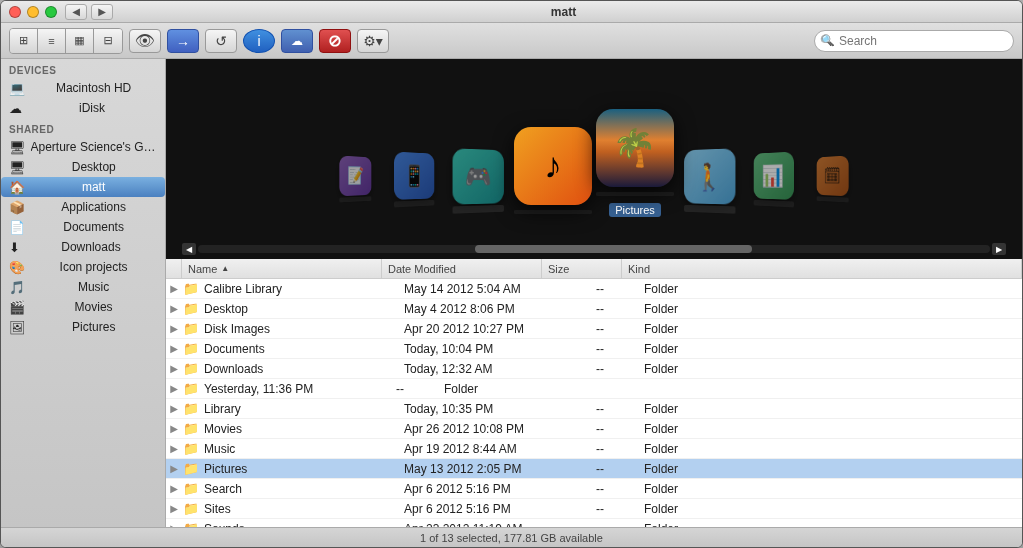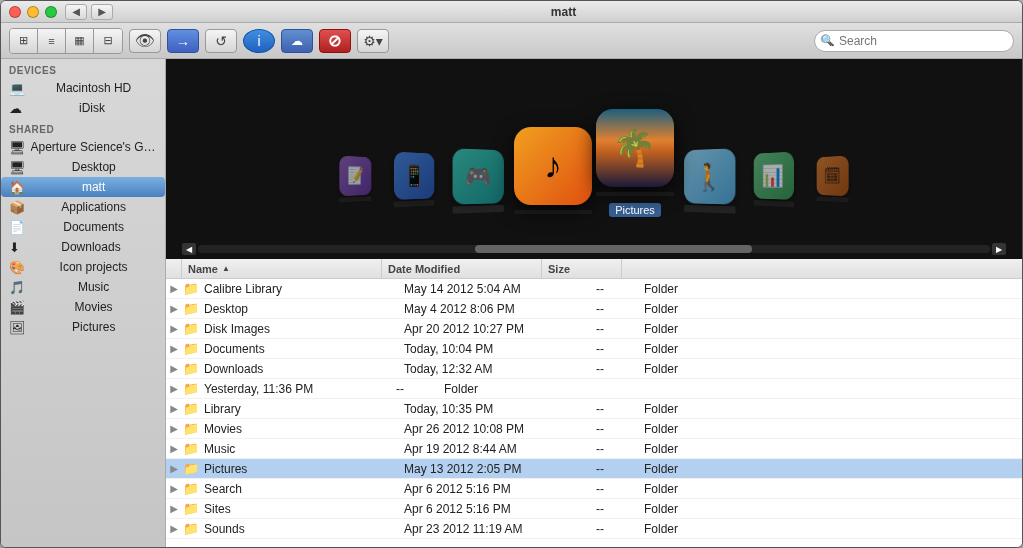--- a/index.html
+++ b/index.html
@@ -215,21 +215,21 @@
       background: linear-gradient(to bottom, #f0f0f0, #e0e0e0);
       border-bottom: 1px solid #ccc;
       height: 20px;
       position: sticky;
       top: 0;
       z-index: 2;
     }
     .file-list-header-cell {
       font-size: 11px;
       color: #444;
-      font-weight: bold;
+      font-weight: normal;
       padding: 8px 6px;
       height: 100%;
       display: flex;
       align-items: center;
       border-right: 1px solid #ccc;
     }
     .col-name { width: 200px; flex-shrink: 0; }
     .col-date { width: 160px; flex-shrink: 0; }
     .col-size { width: 80px; flex-shrink: 0; }
     .col-kind { flex: 1; }
@@ -440,20 +440,23 @@
           <div class="file-list-header-cell col-name">
             <span>Name</span>
             <span class="col-triangle">▲</span>
           </div>
           <div class="file-list-header-cell col-date">
             <span>Date Modified</span>
           </div>
           <div class="file-list-header-cell col-size">
             <span>Size</span>
           </div>
+          <div class="file-list-header-cell col-kind">
+            <span>Kind</span>
+          </div>
         </div>
         <div id="file-rows-container">
             <div class="file-row">
     <div class="file-row-toggle">▶</div>
     <div class="file-icon">📁</div>
     <div class="file-cell col-name">Calibre Library</div>
     <div class="file-cell col-date">May 14 2012 5:04 AM</div>
     <div class="file-cell col-size" style="text-align:center;">--</div>
     <div class="file-cell col-kind">Folder</div>
   </div>
@@ -550,13 +553,16 @@
     <div class="file-cell col-name">Sounds</div>
     <div class="file-cell col-date">Apr 23 2012 11:19 AM</div>
     <div class="file-cell col-size" style="text-align:center;">--</div>
     <div class="file-cell col-kind">Folder</div>
   </div>
           </div>
       </div>
     </div>
   </div>
 
+  <div class="statusbar">
+    <span>1 of 13 selected, 177.81 GB available</span>
+  </div>
 </div>
 
 </body></html>

